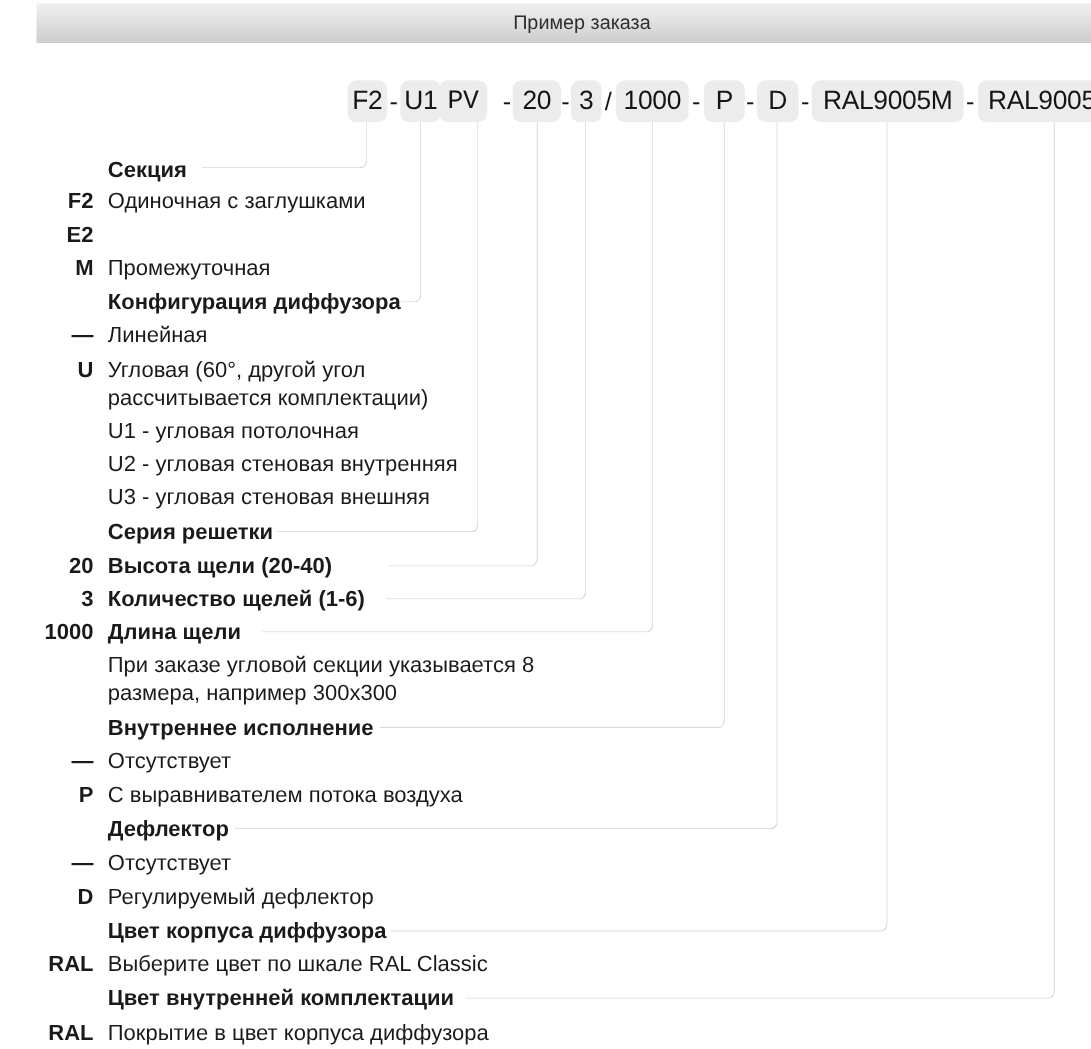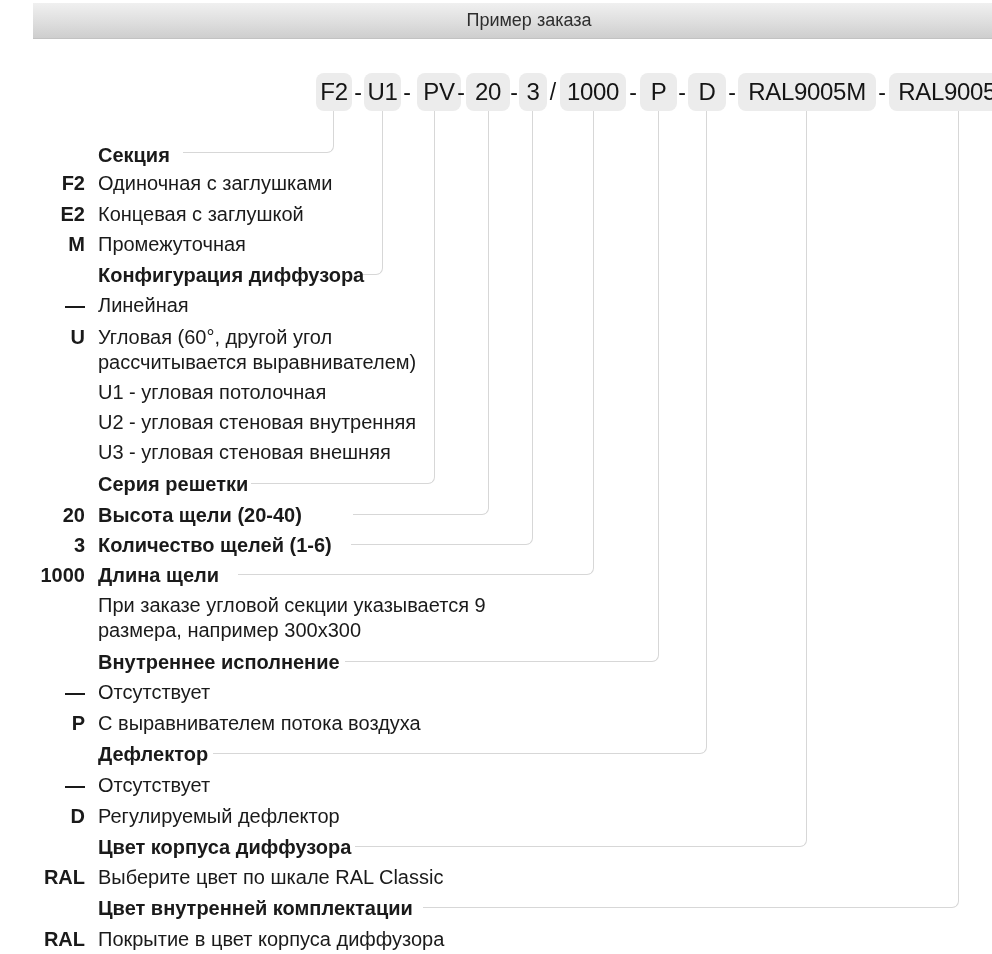--- a/index.html
+++ b/index.html
@@ -73,21 +73,21 @@
 
   <div class="titlebar">
     <span>Пример заказа</span>
   </div>
 
   <div>
     <div class="code-box" style="left:283px;width:36px;">F2</div>
     <div class="code-sep" style="left:317px;">-</div>
     <div class="code-box" style="left:331px;width:37px;">U1</div>
     <div class="code-sep" style="left:366px;">-</div>
-    <div class="code-box" style="left:384px;width:44px;">PV</div>
+    <div class="code-box" style="left:366px;width:44px;font-family:Liberation Mono, monospace;">PV</div>
     <div class="code-sep" style="left:420px;">-</div>
     <div class="code-box" style="left:433px;width:44px;">20</div>
     <div class="code-sep" style="left:473px;">-</div>
     <div class="code-box" style="left:486px;width:28px;">3</div>
     <div class="code-sep" style="left:512px;">/</div>
     <div class="code-box" style="left:527px;width:66px;">1000</div>
     <div class="code-sep" style="left:592px;">-</div>
     <div class="code-box" style="left:607px;width:37px;">P</div>
     <div class="code-sep" style="left:641px;">-</div>
     <div class="code-box" style="left:655px;width:38px;">D</div>
@@ -111,39 +111,38 @@
   <div class="row" style="top:138px;align-items:flex-end;">
     <div class="key"></div>
     <div class="desc bold">Секция</div>
   </div>
   <div class="row" style="top:168px;">
     <div class="key">F2</div>
     <div class="desc">Одиночная с заглушками</div>
   </div>
   <div class="row" style="top:199px;justify-content:flex-end;">
     <div class="key">E2</div>
-    <div class="desc">Концевая с заглушкой</div>
   </div>
   <div class="row" style="top:229px;">
     <div class="key">M</div>
     <div class="desc">Промежуточная</div>
   </div>
   <div class="row" style="top:260px;">
     <div class="key"></div>
     <div class="desc bold">Конфигурация диффузора</div>
   </div>
   <div class="row" style="top:290px;">
     <div class="key">—</div>
     <div class="desc">Линейная</div>
   </div>
   <div class="row multi" style="top:325px;">
     <div class="key">U</div>
     <div class="desc">
       <span class="line">Угловая (60°, другой угол</span>
-      <span class="line">рассчитывается выравнивателем)</span>
+      <span class="line">рассчитывается комплектации)</span>
     </div>
   </div>
   <div class="row" style="top:377px;">
     <div class="key"></div>
     <div class="desc">U1 - угловая потолочная</div>
   </div>
   <div class="row" style="top:407px;">
     <div class="key"></div>
     <div class="desc">U2 - угловая стеновая внутренняя</div>
   </div>
@@ -163,21 +162,21 @@
     <div class="key">3</div>
     <div class="desc bold">Количество щелей (1-6)</div>
   </div>
   <div class="row" style="top:560px;">
     <div class="key">1000</div>
     <div class="desc bold">Длина щели</div>
   </div>
   <div class="row multi" style="top:593px;">
     <div class="key"></div>
     <div class="desc">
-      <span class="line">При заказе угловой секции указывается 9</span>
+      <span class="line">При заказе угловой секции указывается 8</span>
       <span class="line">размера, например 300x300</span>
     </div>
   </div>
   <div class="row" style="top:647px;">
     <div class="key"></div>
     <div class="desc bold">Внутреннее исполнение</div>
   </div>
   <div class="row" style="top:677px;">
     <div class="key">—</div>
     <div class="desc">Отсутствует</div>

